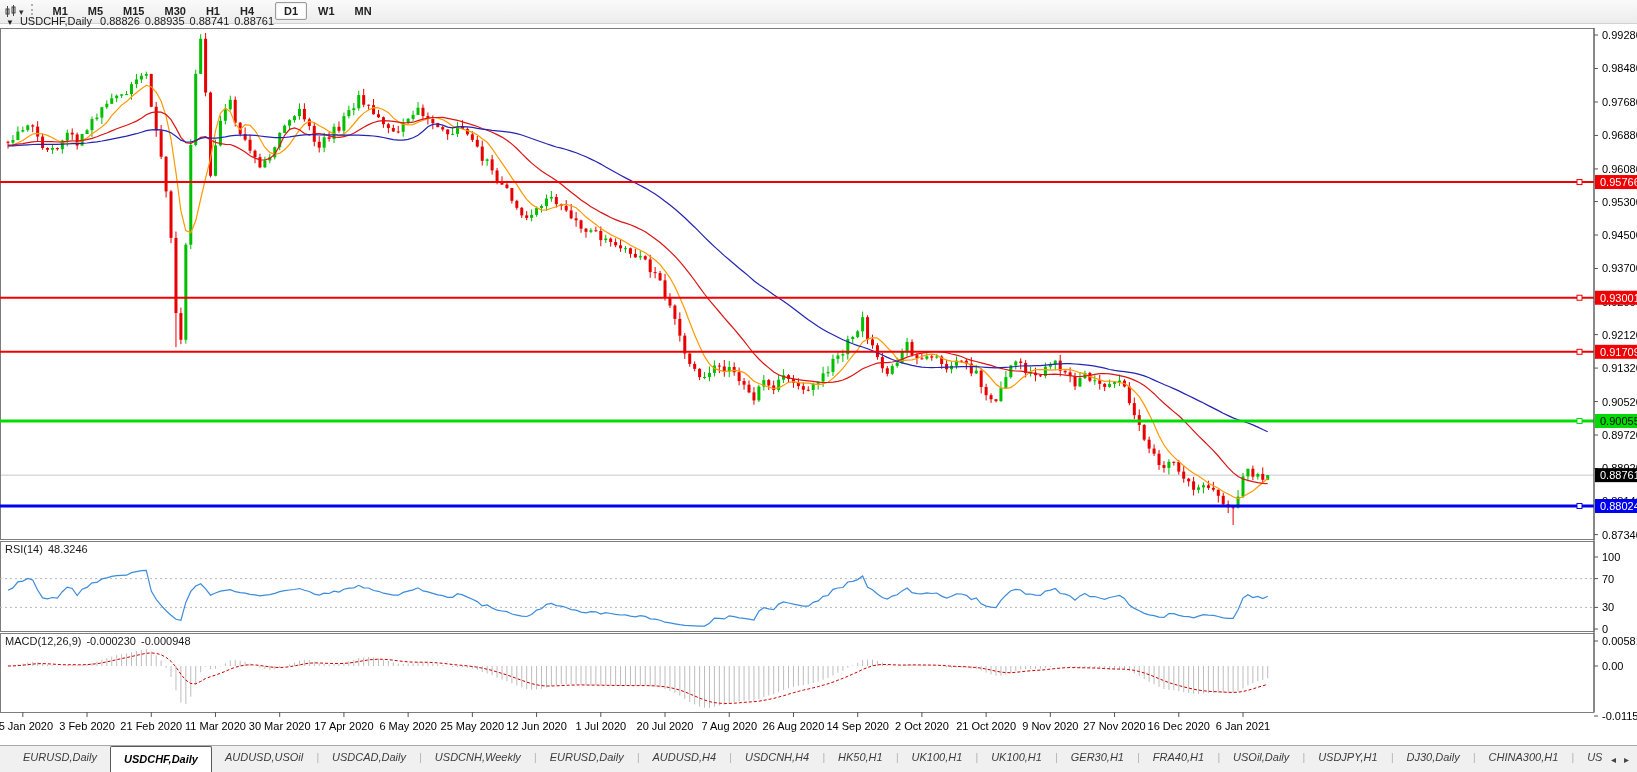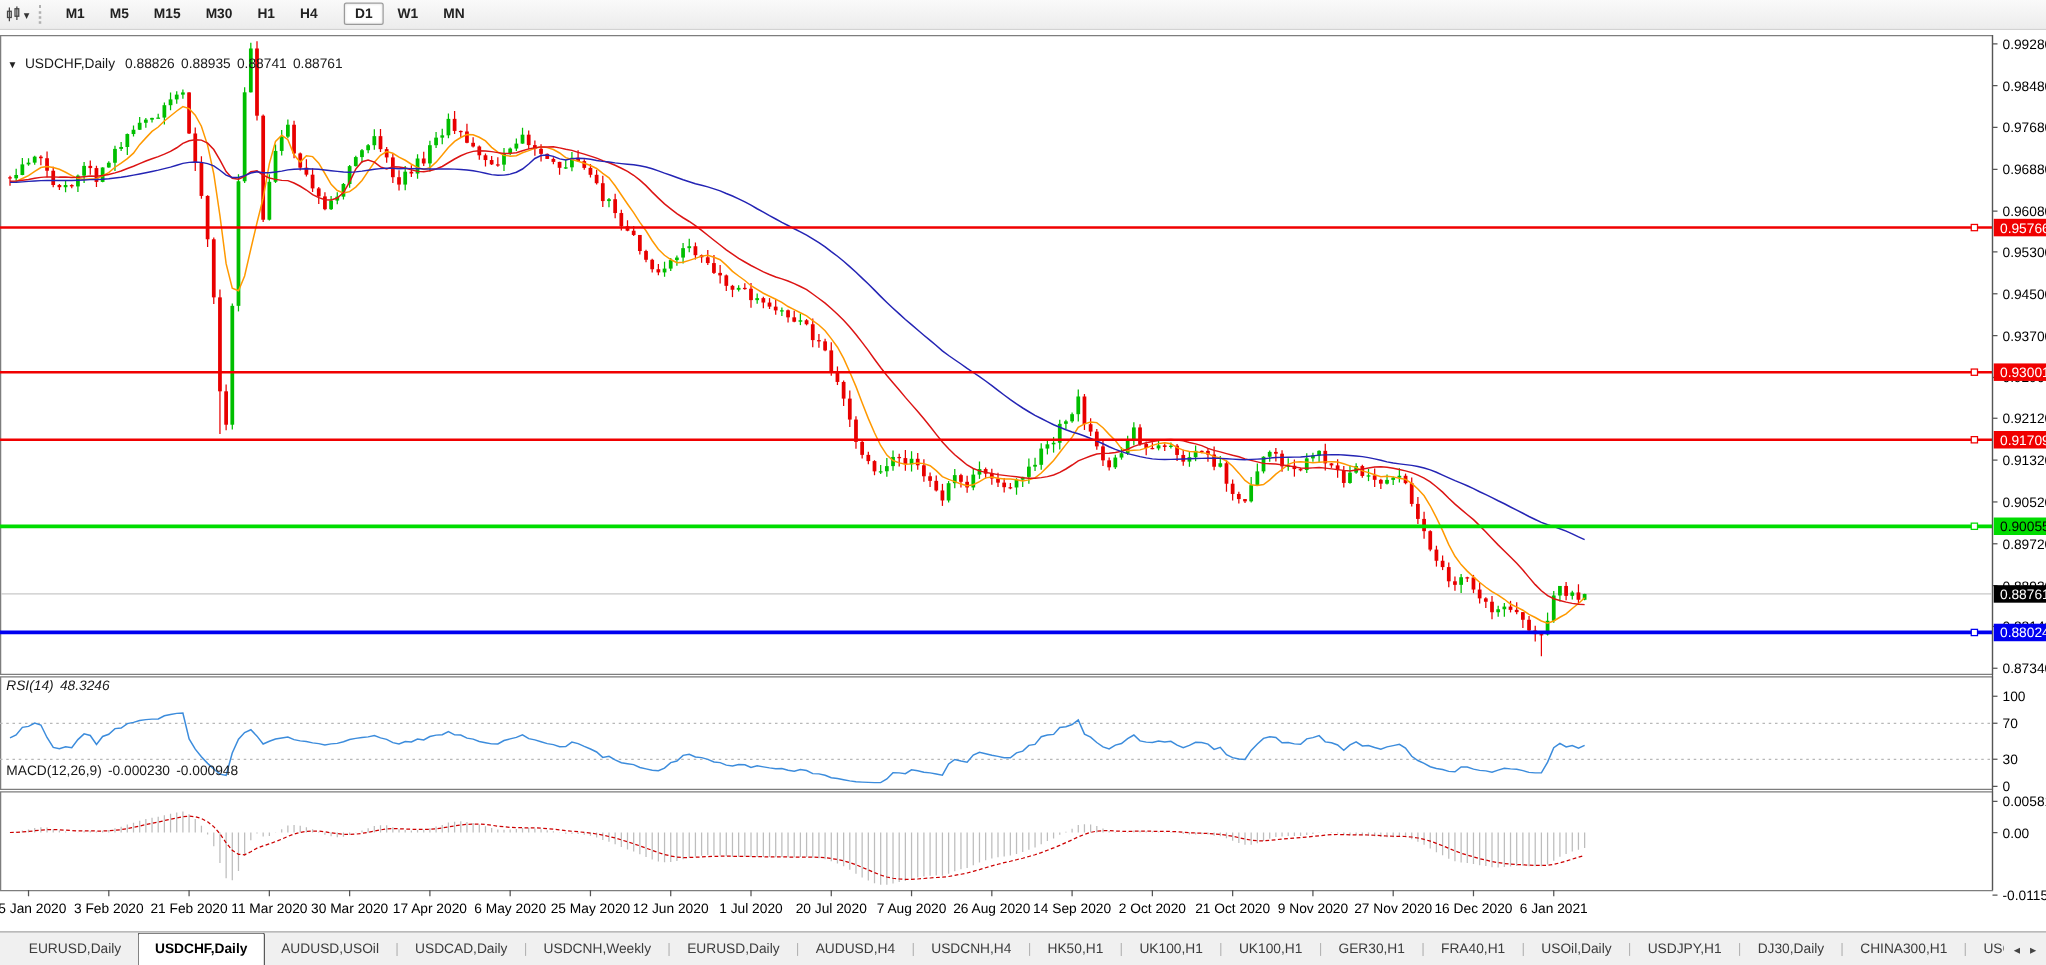--- a/index.html
+++ b/index.html
@@ -11,33 +11,33 @@
     display:flex;align-items:center;font-size:11px;color:#222;}
   .tb-icon{display:flex;align-items:center;margin-left:4px;cursor:pointer;}
   .tb-caret{font-size:9px;color:#333;margin:0 3px 0 2px;cursor:pointer;}
   .tb-grip{width:3px;height:15px;border-left:2px dotted #b0b0b0;margin:0 7px 0 4px;}
   .tf-btn{padding:2px 8px;margin:0 1px;border:1px solid transparent;border-radius:2px;
     cursor:pointer;line-height:13px;color:#222;font-weight:bold;}
   .tf-btn.active{background:#fff;border:1px solid #9a9a9a;box-shadow:inset 0 0 2px #cfcfcf;}
   .tb-sep{width:1px;height:15px;background:#cccccc;margin:0 5px;}
   
   .panel-label{position:absolute;z-index:5;font-size:11px;color:#1a1a1a;white-space:pre;}
-  #chart-title{left:6px;top:45px;}
+  #chart-title{left:6px;top:15px;}
   #chart-title .caret{font-size:8px;color:#222;margin-right:6px;}
   #chart-title .sym{margin-right:8px;}
   #chart-title .q{margin-right:5px;}
-  #rsi-label{left:5px;top:543px;font-style:italic;}
-  #macd-label{left:5px;top:611px;}
+  #rsi-label{left:5px;top:543px;}
+  #macd-label{left:5px;top:635px;}
   .panel-label .v{margin-left:5px;}
   
   #chart-svg{position:absolute;left:0;top:22px;}
   
   #tabbar{position:absolute;left:0;top:745px;width:1637px;height:27px;background:#f0f0f0;
     border-top:1px solid #a8a8a8;display:flex;align-items:flex-end;font-size:11px;color:#3c3c3c;}
-  #tabs{display:flex;align-items:center;height:27px;overflow:hidden;flex:1;padding-left:10px;}
+  #tabs{display:flex;align-items:flex-start;height:27px;overflow:hidden;flex:1;padding-left:10px;font-style:italic;}
   .tab{padding:0 13px;line-height:23px;height:23px;cursor:pointer;white-space:nowrap;}
   .tab.active{background:#ffffff;border:1px solid #5a5a5a;border-bottom:none;height:26px;
     line-height:25px;font-weight:bold;color:#000;border-radius:2px 2px 0 0;}
   .tab-sep{color:#b4b4b4;line-height:23px;}
   #tab-arrows{display:flex;align-items:center;gap:8px;padding:0 8px;height:27px;color:#444;
     font-size:10px;}
   #tab-arrows span{cursor:pointer;}
 </style>
 </head>
 <body>

